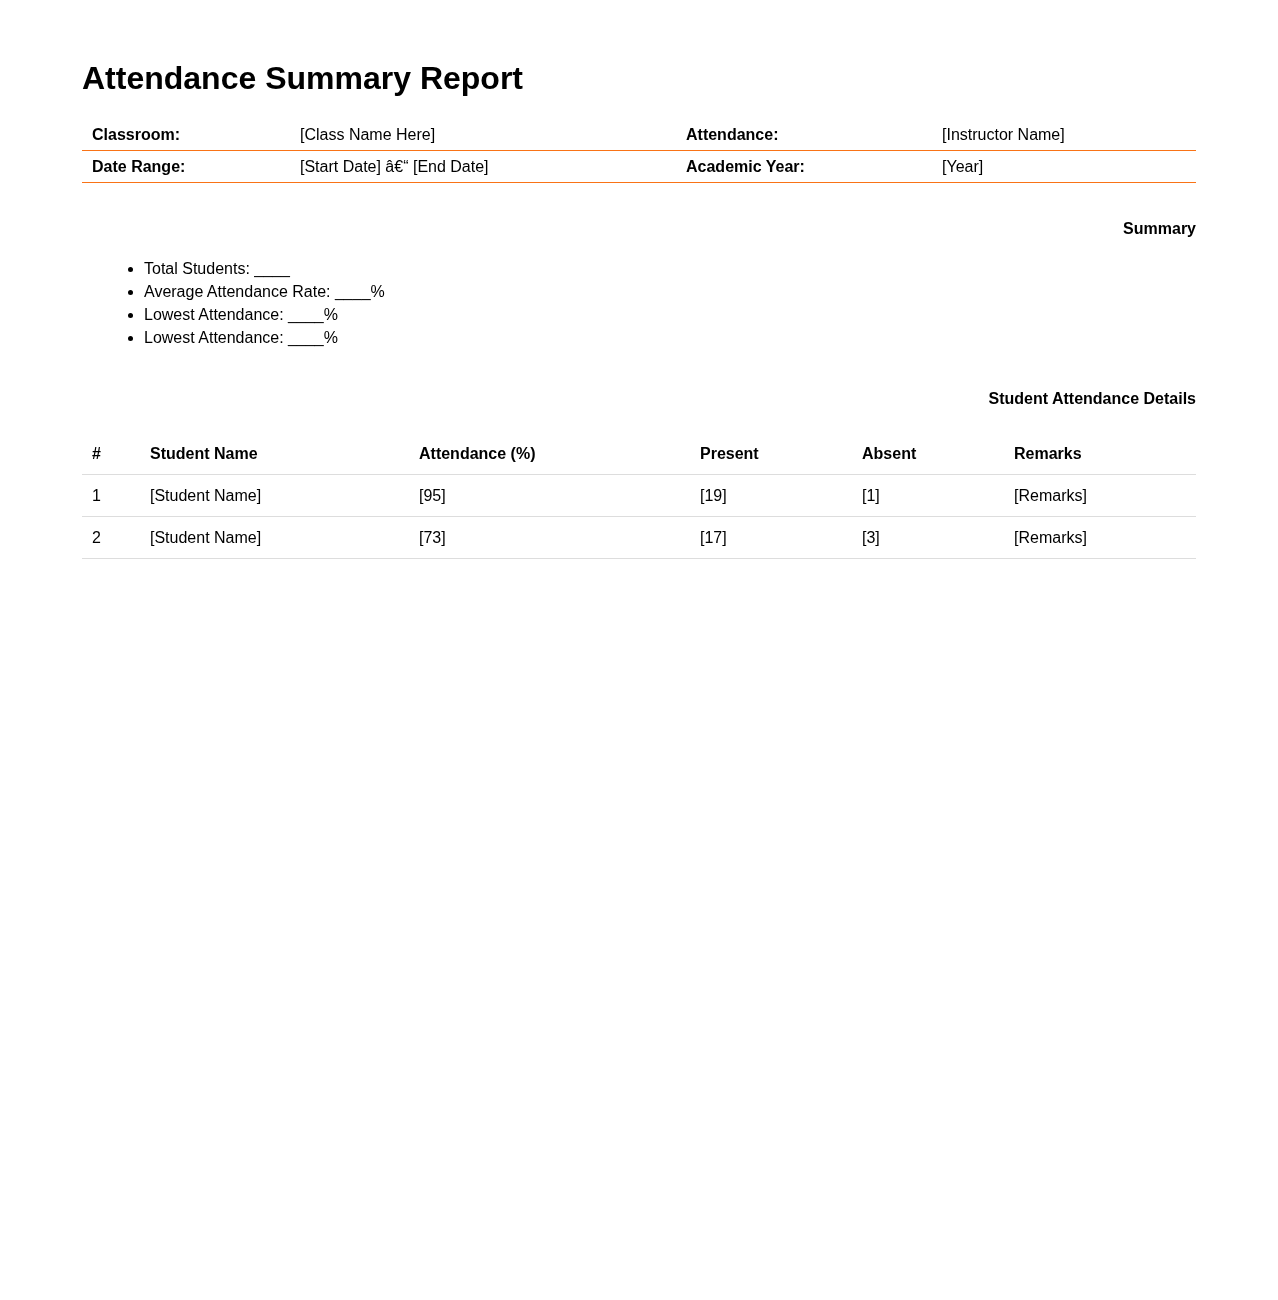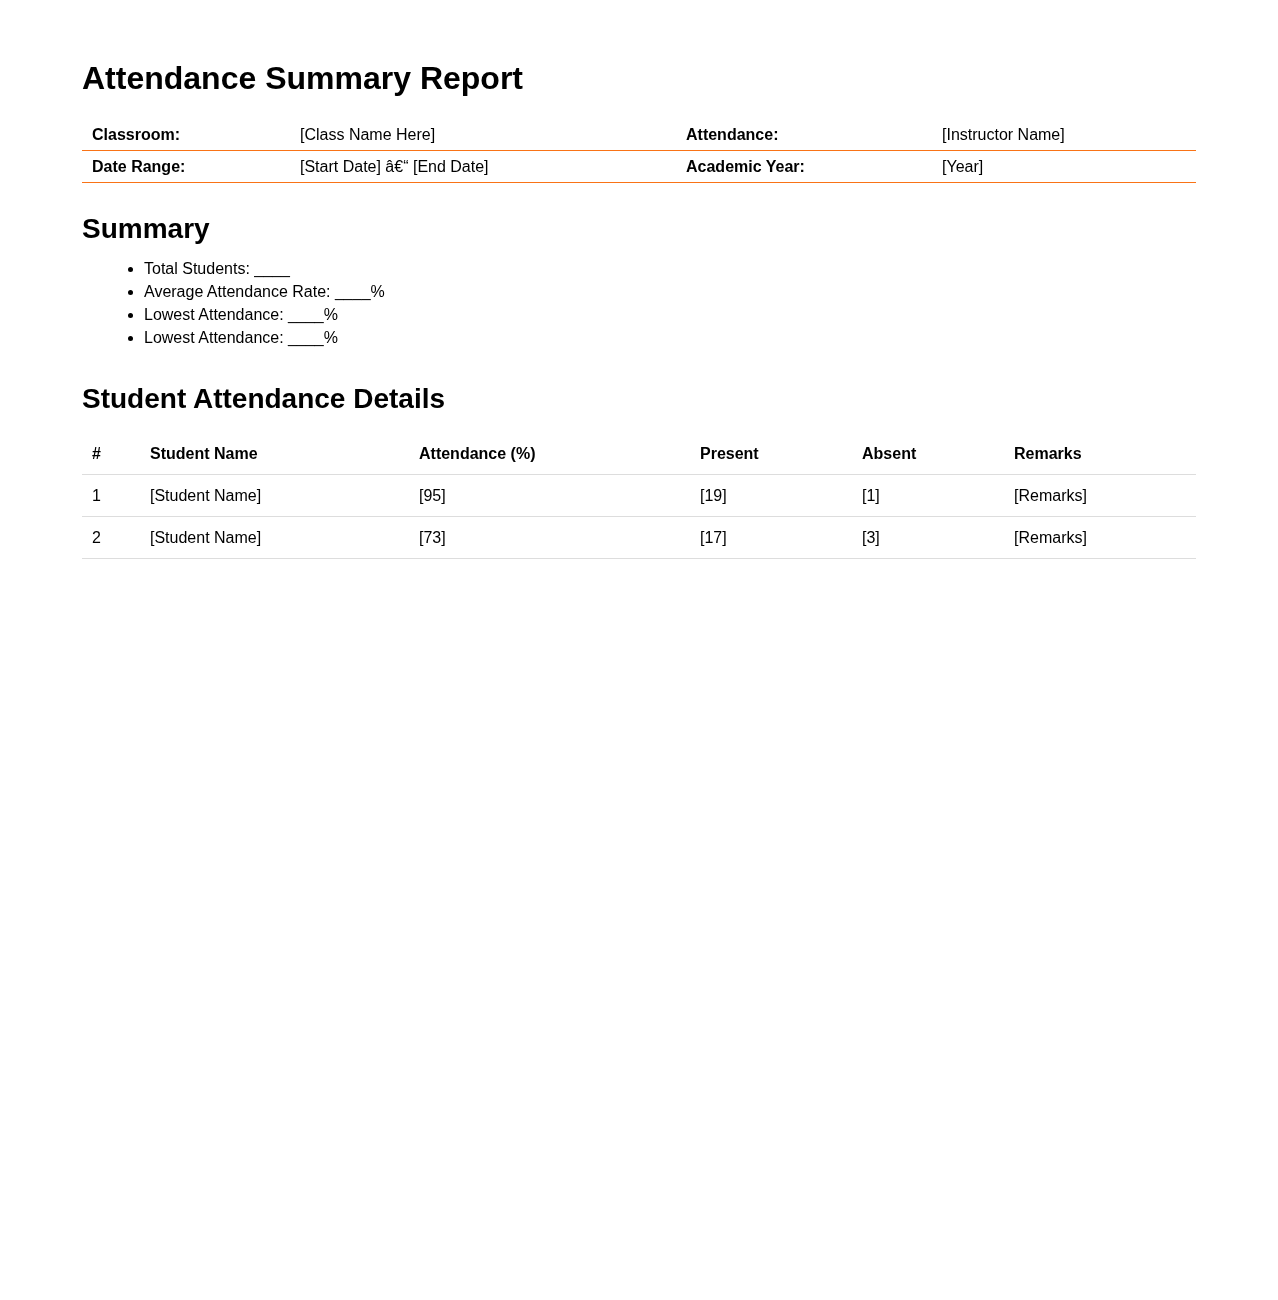--- a/index.html
+++ b/index.html
@@ -15,24 +15,25 @@
       width: 1114px;
       padding-top: 55px;
     }
     h1 {
       font-size: 32px;
       font-weight: bold;
       margin: 0 0 18px 0;
       line-height: 46px;
     }
     h2 {
-      font-size: 28px;
+      font-size: 16px;
       font-weight: bold;
       margin: 0;
       line-height: 28px;
+      text-align: right;
     }
     table { border-collapse: collapse; width: 100%; font-size: 16px; }
     .info-table td {
       padding: 0 10px;
       height: 31px;
       border-bottom: 1px solid #f97316;
       vertical-align: middle;
     }
     .info-table td.lbl { font-weight: bold; }
     .info-table col.c1 { width: 208px; }

